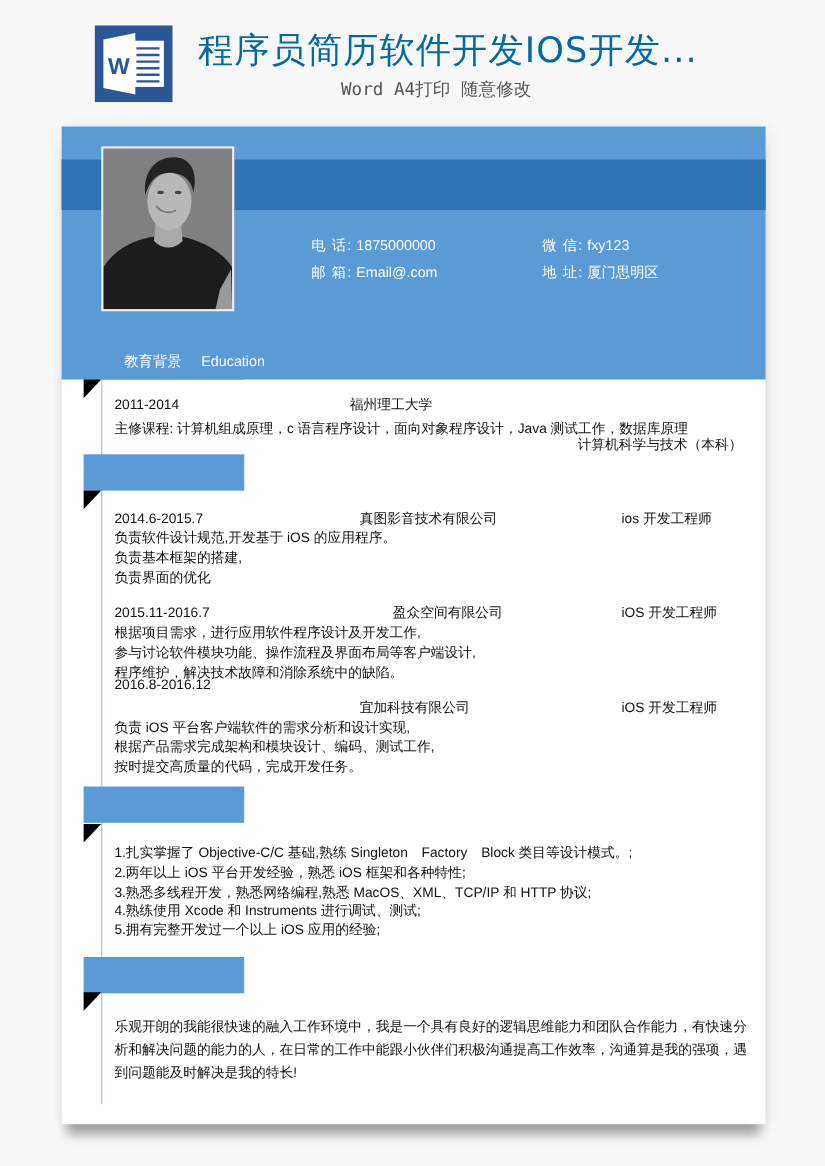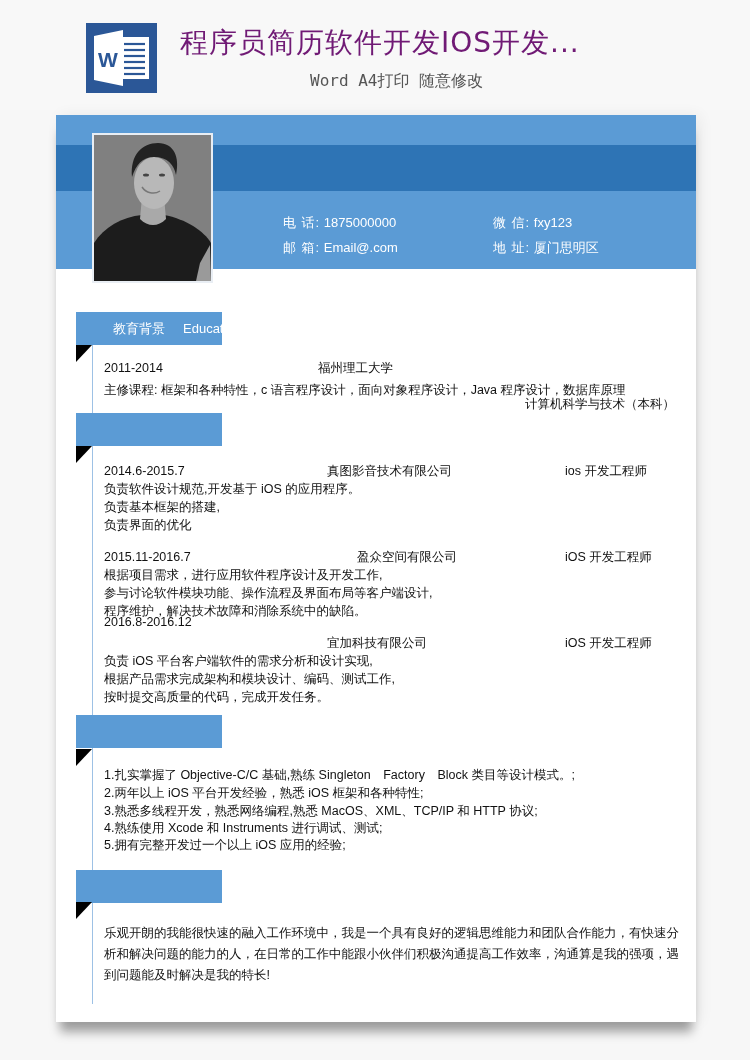--- a/index.html
+++ b/index.html
@@ -9,35 +9,35 @@
     position: relative;
     font-family: "Liberation Sans", "DejaVu Sans", sans-serif;
     color: #1a1a1a;
   }
   
   .topbar { position: absolute; left: 0; top: 0; width: 750px; height: 110px; background: #f8f8f8; }
   .word-icon { position: absolute; left: 86px; top: 23px; width: 71px; height: 70px; }
   .doc-title {
     position: absolute; left: 180px; top: 24px;
     font-family: "DejaVu Sans", sans-serif;
-    font-size: 28px; color: #701a75; letter-spacing: 1px; white-space: nowrap;
+    font-size: 32px; color: #0369a1; letter-spacing: 1px; white-space: nowrap;
   }
   .doc-sub {
     position: absolute; left: 310px; top: 71px;
     font-family: "DejaVu Sans Mono", monospace;
     font-size: 16px; color: #555; white-space: nowrap;
   }
 
   
   .page {
     position: absolute; left: 56px; top: 115px; width: 640px; height: 907px;
     background: #ffffff;
     box-shadow: 0 14px 10px -4px rgba(0,0,0,0.35), 4px 0 14px rgba(0,0,0,0.06);
   }
-  .hdr { position: absolute; left: 0; top: 0; width: 640px; height: 154px; background: #5b9bd5; }
+  .hdr { position: absolute; left: 0; top: 0; width: 640px; height: 230px; background: #5b9bd5; }
   .hdr-dark { position: absolute; left: 0; top: 30px; width: 640px; height: 46px; background: #2e74b5; }
   .photo {
     position: absolute; left: 36px; top: 18px; width: 121px; height: 150px;
     border: 2px solid #e9eef4; background: #7d7d7d; overflow: hidden;
   }
   .contact { position: absolute; color: #ffffff; font-size: 13px; white-space: nowrap; }
   .contact .lbl { letter-spacing: 1px; }
 
   
   .vline { position: absolute; left: 36px; top: 200px; width: 1px; height: 689px; background: #9dc1e5; }
@@ -127,21 +127,21 @@
   <div class="vline"></div>
 
   <div class="sec-h" style="top:197px;">
     <span>教育背景</span><span class="en">Education</span>
   </div>
   <div class="tri" style="top:230px;"></div>
 
   <div class="txt" style="left:48px; top:244px;">2011-2014</div>
   <div class="txt" style="left:262px; top:244px;">福州理工大学</div>
   <div class="txt" style="left:469px; top:244px;margin-top:36px;">计算机科学与技术（本科）</div>
-  <div class="txt" style="left:48px; top:266px;">主修课程: 框架和各种特性，c 语言程序设计，面向对象程序设计，Java 程序设计，数据库原理</div>
+  <div class="txt" style="left:48px; top:266px;">主修课程: 计算机组成原理，c 语言程序设计，面向对象程序设计，Java 测试工作，数据库原理</div>
 
   <div class="sec-h" style="top:298px;">
     <span></span><span class="en"></span>
   </div>
   <div class="tri" style="top:331px;"></div>
 
   <div>
     <div class="txt" style="left:48px; top:347px;">2014.6-2015.7</div>
     <div class="txt" style="left:271px; top:347px;">真图影音技术有限公司</div>
     <div class="txt" style="left:509px; top:347px;">ios 开发工程师</div>

